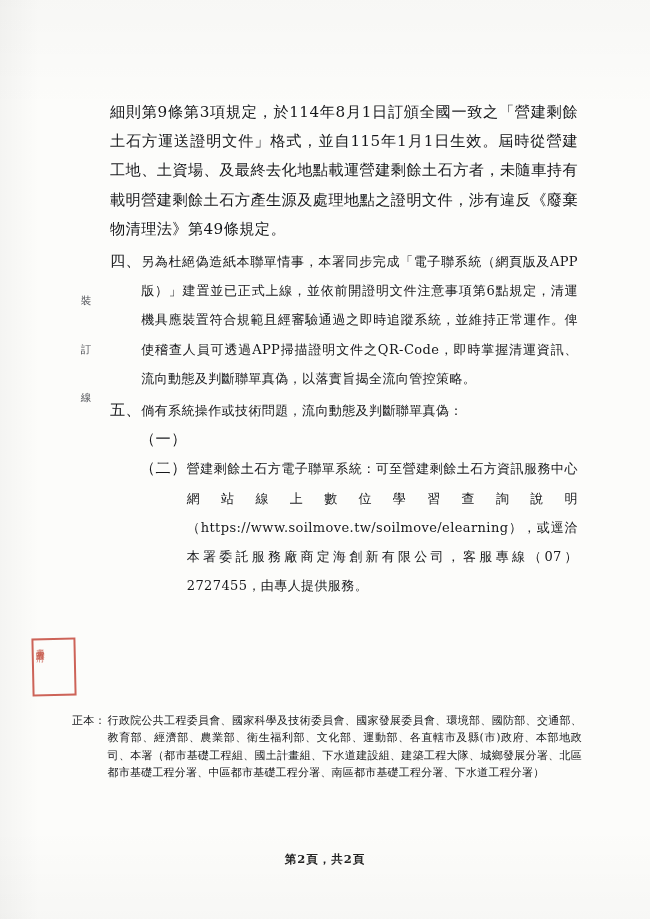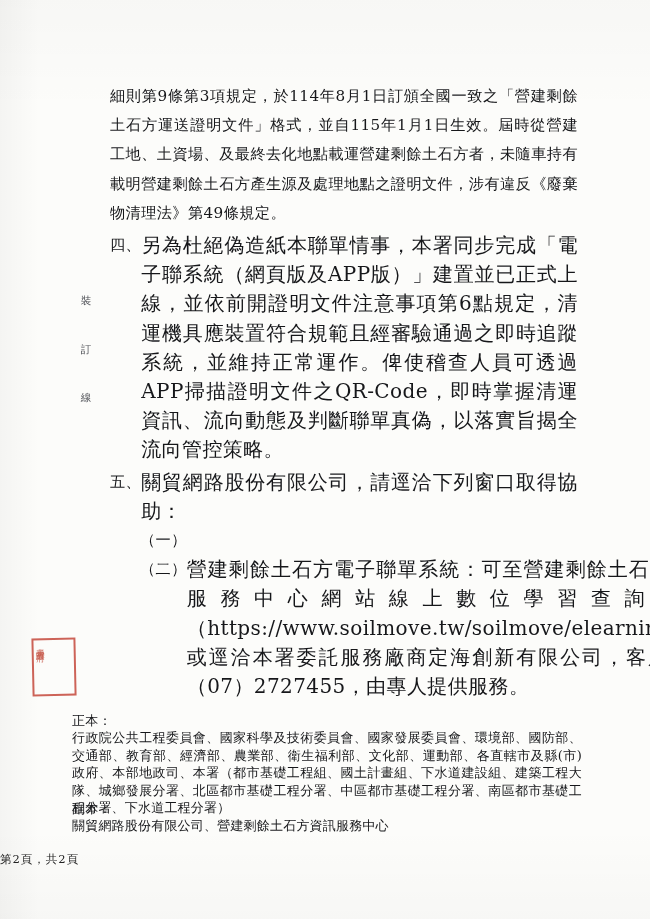--- a/index.html
+++ b/index.html
@@ -74,65 +74,64 @@
   }
 
   .body-area {
     position: absolute;
     left: 110px;
     top: 82px;
     width: 468px;
   }
 
   p.para {
-    margin: 0 0 0 0;
+    margin: 16px 0 0 0;
     font-size: 15.2px;
     line-height: 29.2px;
     letter-spacing: 0.4px;
     text-align: justify;
     text-justify: inter-ideograph;
   }
   .indent-cont { text-indent: 0; }
   .block {
     display: flex;
     align-items: flex-start;
   }
   .marker {
     flex: 0 0 auto;
     font-size: 15.2px;
     line-height: 29.2px;
     letter-spacing: 0.4px;
     white-space: nowrap;
   }
   .marker-text {
     flex: 1 1 auto;
-    font-size: 20px;
+    font-size: 13px;
     line-height: 29.2px;
     letter-spacing: 0.4px;
     text-align: justify;
     text-justify: inter-ideograph;
   }
   .sub {
     margin-left: 30px;
   }
   .gap-sm { height: 3px; }
 
   .dist {
     position: absolute;
     left: 72px;
     top: 712px;
     width: 510px;
   }
   .dist-row {
     display: flex;
     align-items: flex-start;
-    font-size: 13px;
+    font-size: 11px;
     line-height: 17.4px;
     letter-spacing: 0.2px;
-    flex-direction: column;
   }
   .dist-label {
     flex: 0 0 auto;
     white-space: nowrap;
     padding-right: 2px;
   }
   .dist-body {
     flex: 1 1 auto;
     text-align: justify;
     text-justify: inter-ideograph;
@@ -142,24 +141,25 @@
     left: 72px;
     top: 800px;
     width: 510px;
   }
 
   .footer {
     position: absolute;
     left: 0;
     right: 0;
     top: 852px;
-    text-align: left;
+    text-align: center;
     font-size: 11.5px;
     letter-spacing: 1px;
     color: #222;
+    font-weight: bold;
   }
 </style>
 </head>
 <body>
 
 <div class="page">
 
   <div class="binding">
     <div>裝</div>
     <div>訂</div>
@@ -178,43 +178,37 @@
 
     <div class="block">
       <span class="marker">四、</span>
       <span class="marker-text">另為杜絕偽造紙本聯單情事，本署同步完成「電子聯系統（網頁版及APP版）」建置並已正式上線，並依前開證明文件注意事項第6點規定，清運機具應裝置符合規範且經審驗通過之即時追蹤系統，並維持正常運作。俾使稽查人員可透過APP掃描證明文件之QR-Code，即時掌握清運資訊、流向動態及判斷聯單真偽，以落實旨揭全流向管控策略。</span>
     </div>
 
     <div class="gap-sm"></div>
 
     <div class="block">
       <span class="marker">五、</span>
-      <span class="marker-text">關貿網路股份有限公司，請逕洽下列窗口取得協助：</span>
+      <span class="marker-text">倘有系統操作或技術問題，流向動態及判斷聯單真偽：</span>
     </div>
 
     <div class="block sub">
       <span class="marker">（一）</span>
     </div>
 
     <div class="block sub">
       <span class="marker">（二）</span>
       <span class="marker-text">營建剩餘土石方電子聯單系統：可至營建剩餘土石方資訊服務中心網站線上數位學習查詢說明（https://www.soilmove.tw/soilmove/elearning），或逕洽本署委託服務廠商定海創新有限公司，客服專線（07）2727455，由專人提供服務。</span>
     </div>
 
   </div>
 
   <div class="dist">
     <div class="dist-row">
       <span class="dist-label">正本：</span>
       <span class="dist-body">行政院公共工程委員會、國家科學及技術委員會、國家發展委員會、環境部、國防部、交通部、教育部、經濟部、農業部、衛生福利部、文化部、運動部、各直轄市及縣(市)政府、本部地政司、本署（都市基礎工程組、國土計畫組、下水道建設組、建築工程大隊、城鄉發展分署、北區都市基礎工程分署、中區都市基礎工程分署、南區都市基礎工程分署、下水道工程分署）</span>
     </div>
   </div>
 
-  <div class="dist2">
-    <div class="dist-row">
-      <span class="dist-label">副本：</span>
-      <span class="dist-body">關貿網路股份有限公司、營建剩餘土石方資訊服務中心</span>
-    </div>
-  </div>
 
   <div class="footer">第2頁，共2頁</div>
 
 </div>
 
 </body></html>

